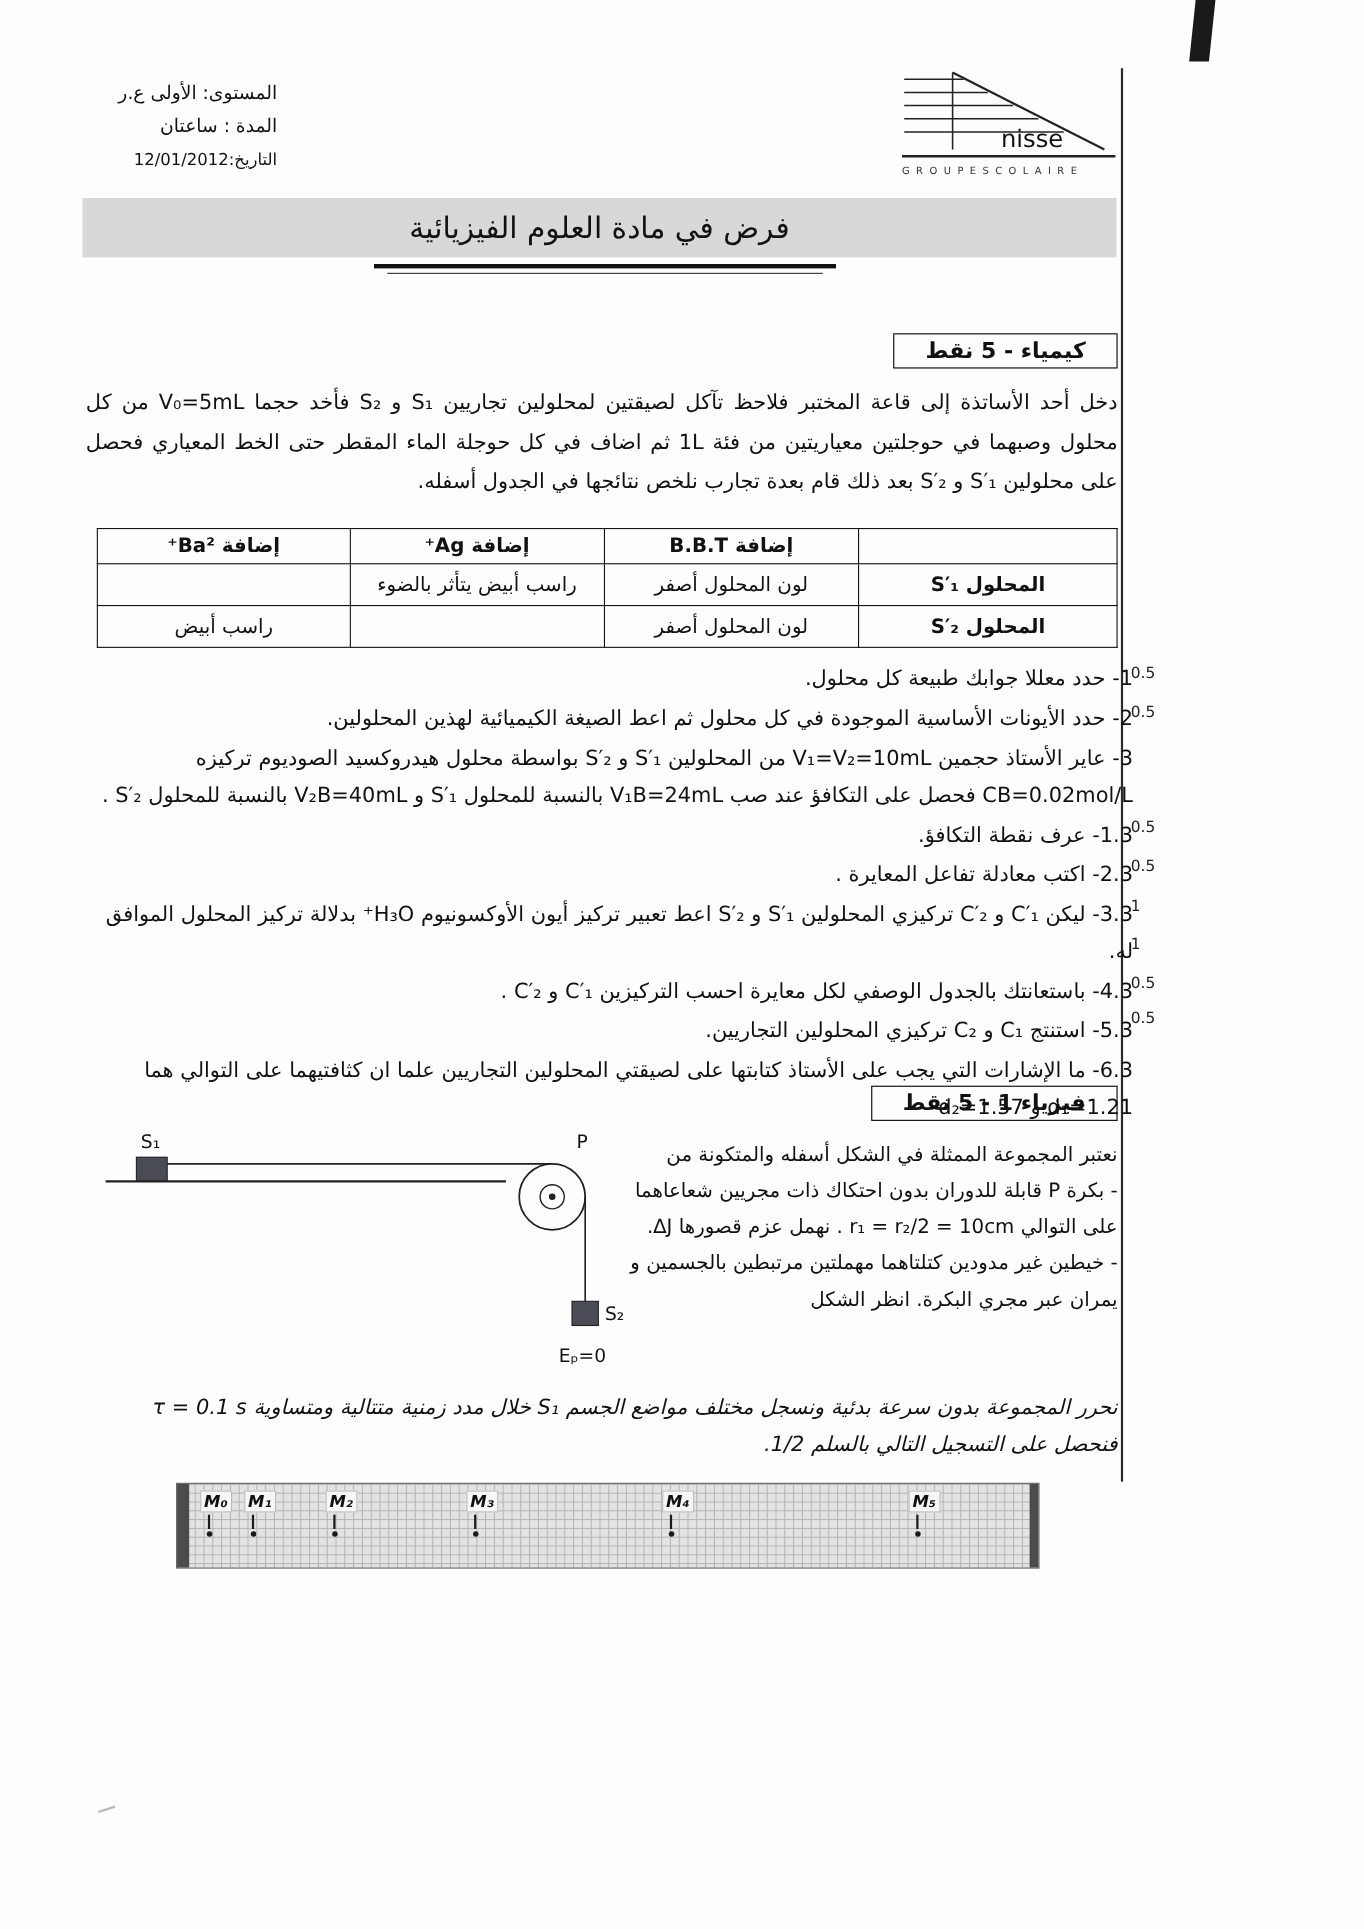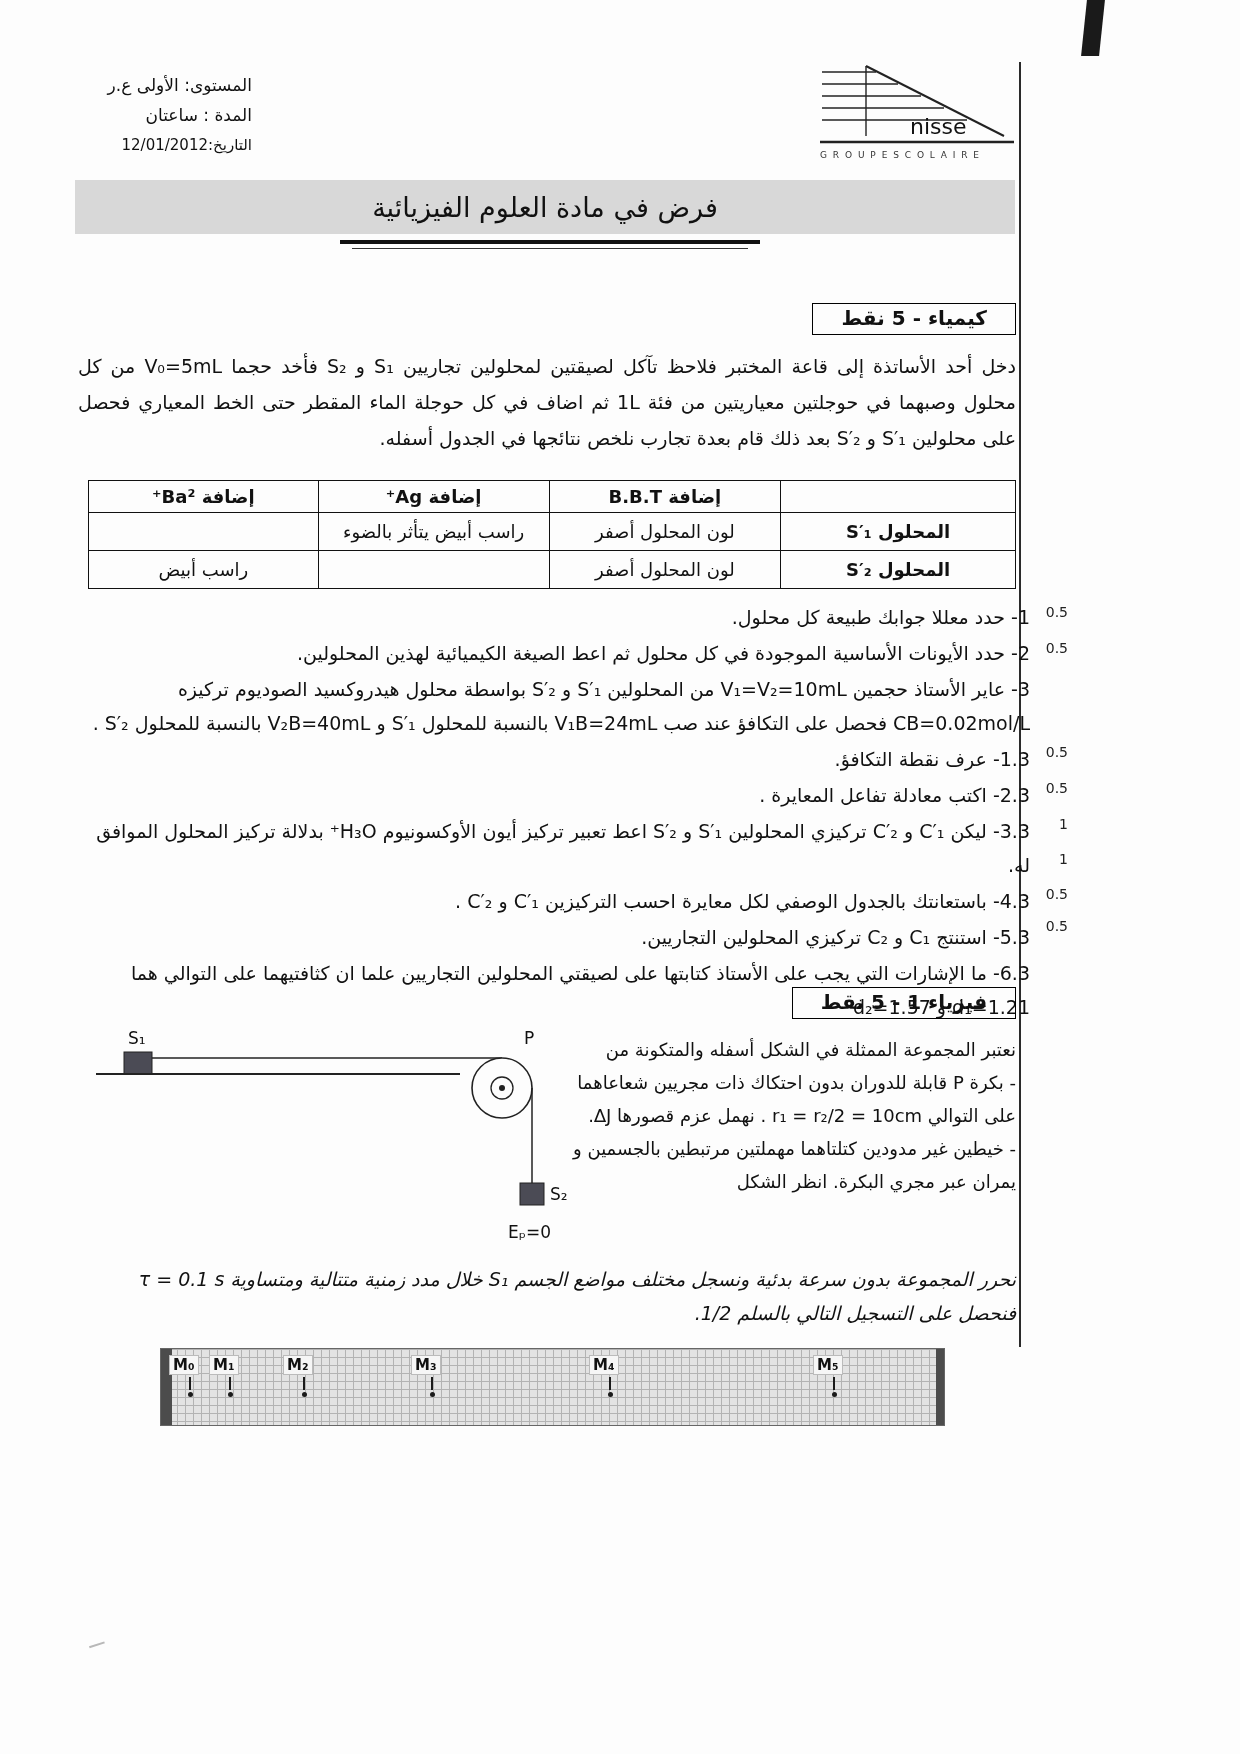--- a/index.html
+++ b/index.html
@@ -19,21 +19,21 @@
   
   .meta { position:absolute; left:92px; top:70px; width:160px; direction:rtl; text-align:right; font-size:17px; line-height:30px; }
   .meta .date { font-size:15px; }
 
   
   .logo { position:absolute; left:818px; top:60px; width:200px; height:108px; }
   .logo svg { display:block; }
 
   
   .margin-line { position:absolute; left:1019px; top:62px; width:2px; height:1285px; background:#2a2a2a; }
-  .margin-mark { position:absolute; left:1028px; width:40px; font-size:14px; color:#222; text-align:right; }
+  .margin-mark { position:absolute; left:1028px; width:40px; font-size:14px; color:#222; text-align:left; }
 
   
   .title-band { position:absolute; left:75px; top:180px; width:940px; height:54px; background:#d8d8d8; display:flex; align-items:center; justify-content:center; }
   .title-band .title { font-size:27px; font-weight:normal; direction:rtl; }
   .title-underline { position:absolute; left:340px; top:240px; width:420px; height:4px; background:#111; }
   .title-underline2 { position:absolute; left:352px; top:248px; width:396px; height:1px; background:#333; }
 
   
   .head-row { position:absolute; left:78px; width:938px; direction:rtl; text-align:right; }
   .boxed-head { display:inline-block; border:1.6px solid #000; padding:2px 28px 4px; font-weight:bold; font-size:20px; }
@@ -62,21 +62,21 @@
     position:absolute; left:160px; top:1348px; width:785px; height:78px;
     background-color:#e3e3e3;
     background-image:
       linear-gradient(#b3b3b3 1px, transparent 1px),
       linear-gradient(90deg, #b3b3b3 1px, transparent 1px);
     background-size:8px 8px;
     border:1px solid #666;
   }
   .tape .end-l { position:absolute; left:0; top:0; width:11px; height:100%; background:#4c4c4c; }
   .tape .end-r { position:absolute; right:0; top:0; width:8px; height:100%; background:#4c4c4c; }
-  .tape-mark { position:absolute; top:6px; width:42px; text-align:left; }
+  .tape-mark { position:absolute; top:6px; width:42px; text-align:right;font-style:italic; }
   .tape-mark .lbl { display:inline-block; background:#f6f6f6; padding:0 3px; font-size:15px; font-weight:bold; border:1px solid #bbb; }
   .tape-mark .tick { width:2px; height:13px; background:#1a1a1a; margin:2px auto 0; }
   .tape-mark .dot { width:5px; height:5px; border-radius:50%; background:#1a1a1a; margin:2px auto 0; }
 
   
   .squiggle { position:absolute; left:88px; top:1638px; width:16px; height:8px; border-bottom:2px solid #9a9a9a; transform:rotate(-18deg); opacity:.7; }
 </style>
 </head>
 <body>
 

